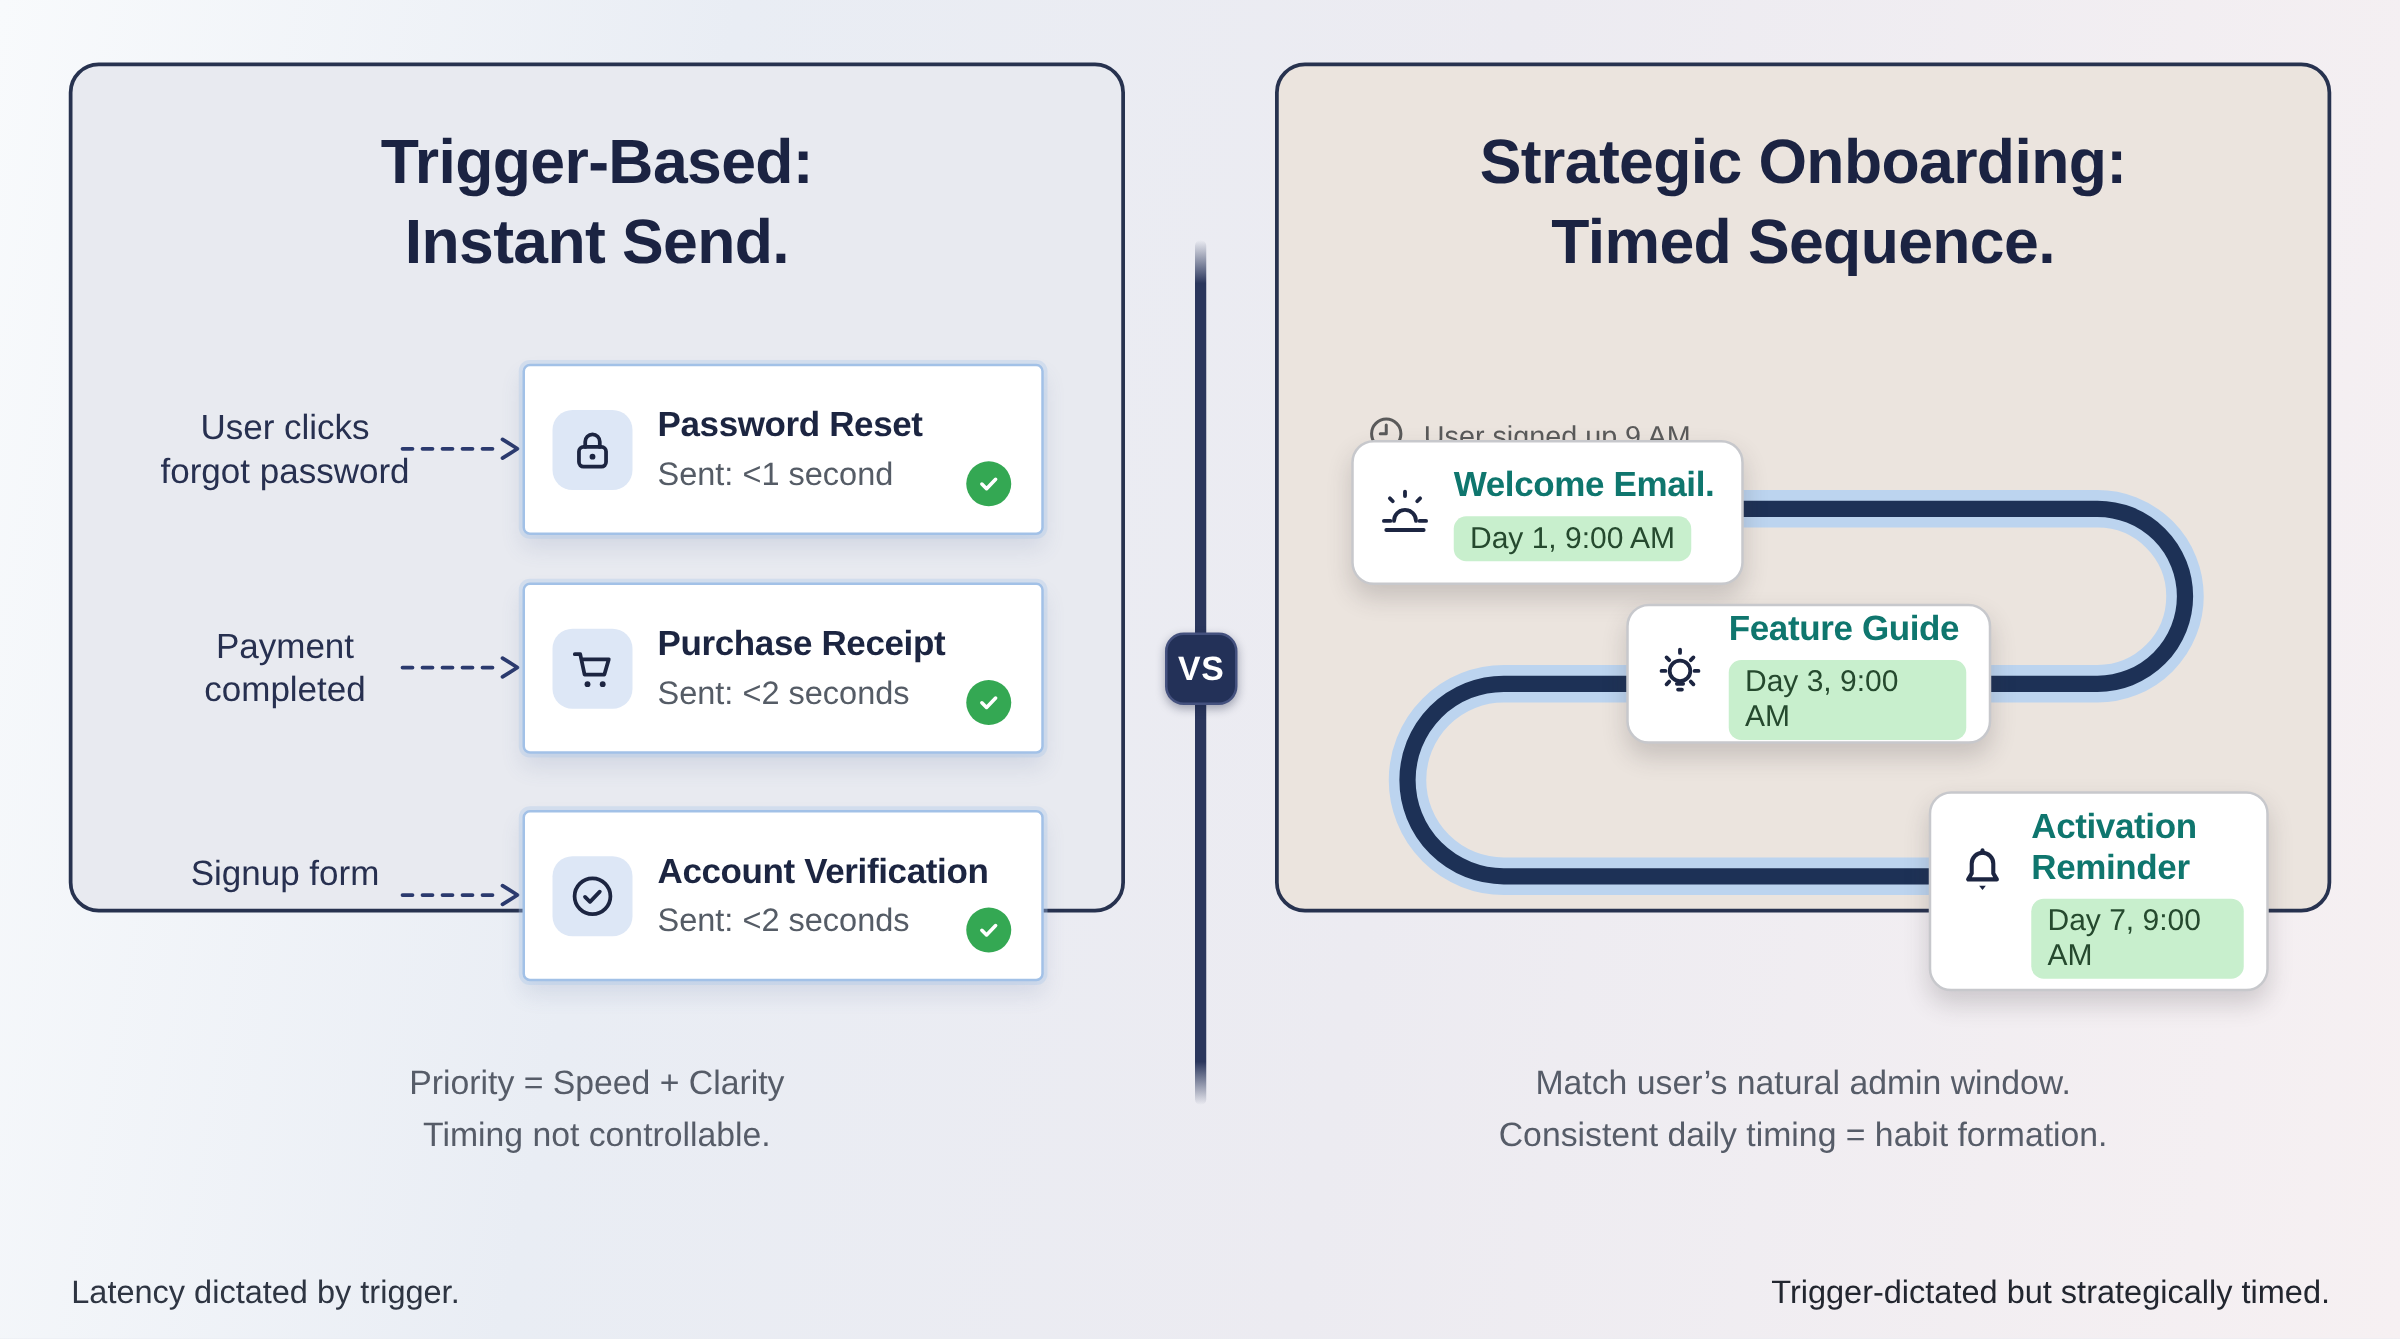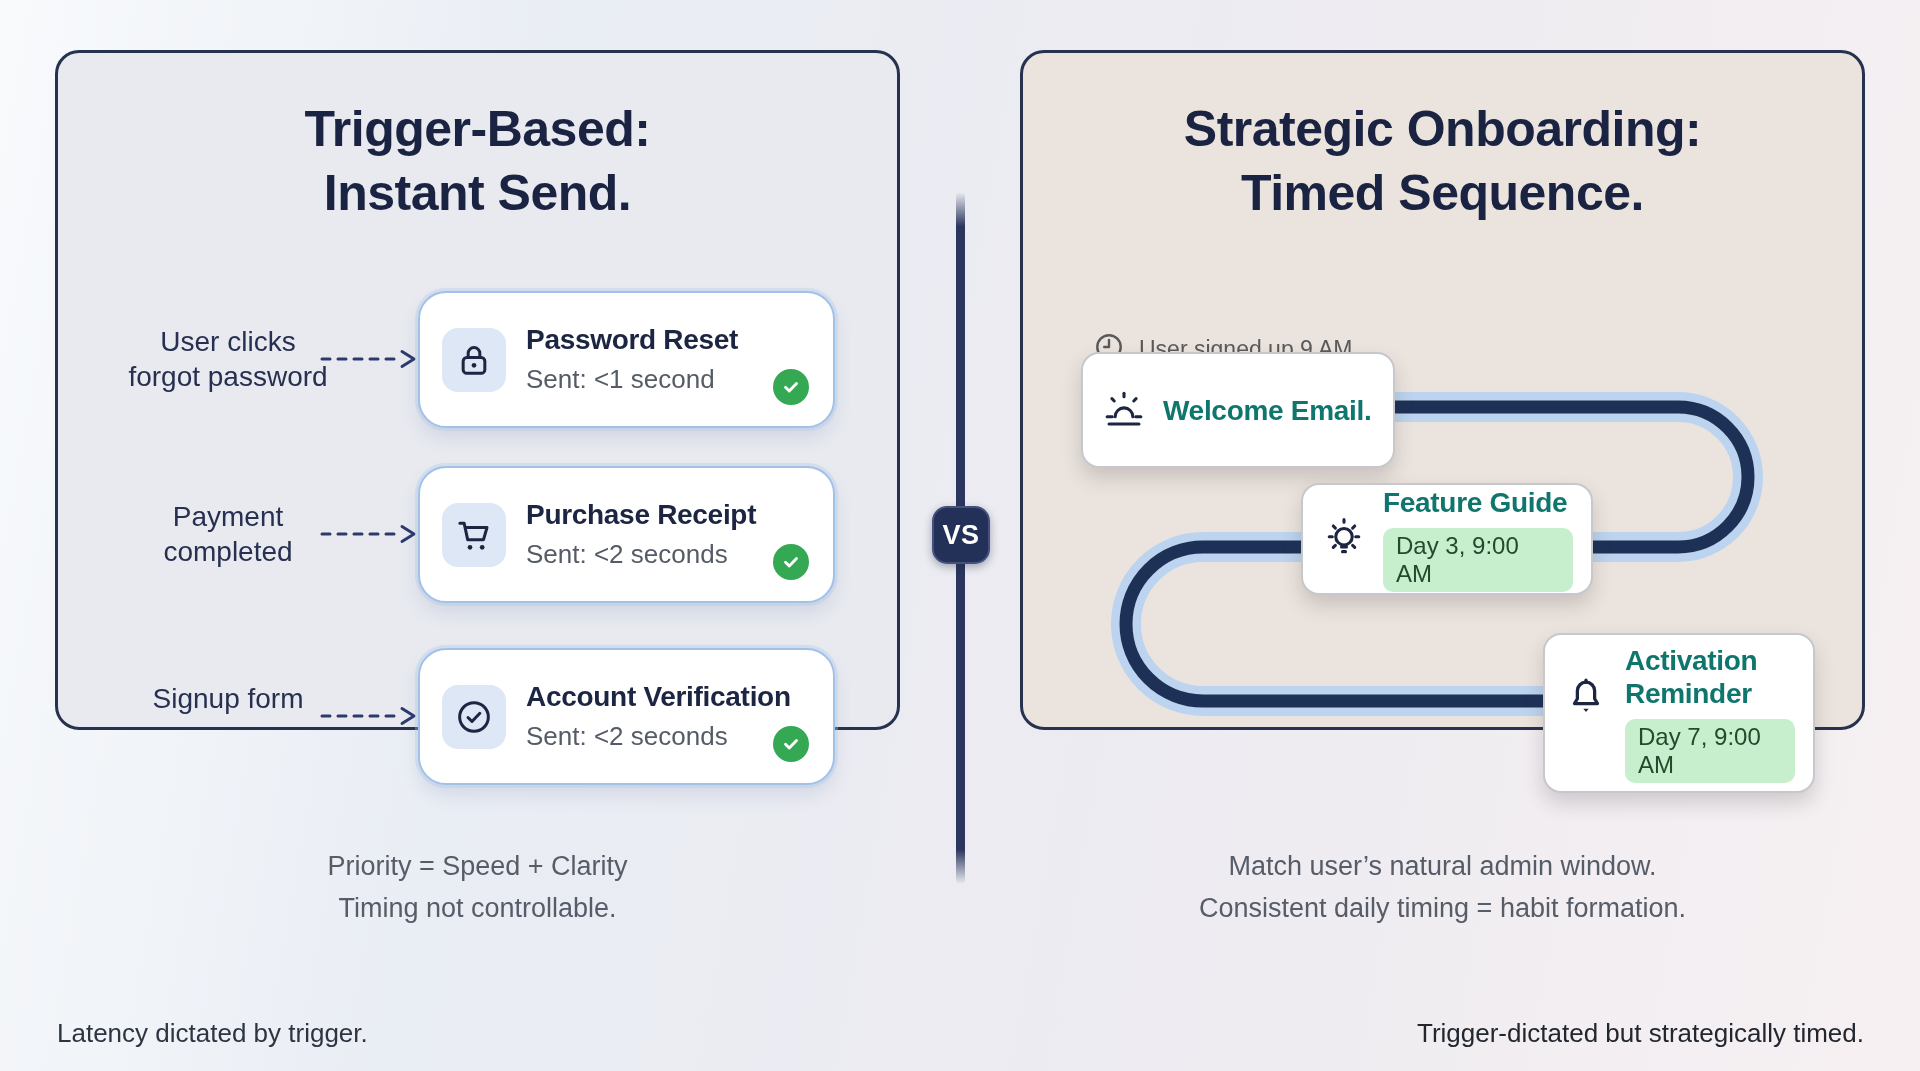--- a/index.html
+++ b/index.html
@@ -21,21 +21,21 @@
   
   .trigger-label{
     position:absolute;left:25px;width:290px;text-align:center;
     font-size:28px;line-height:35px;color:#273050;
   }
   .trigger-label.r1{top:271px}.trigger-label.r2{top:446px}.trigger-label.r3{top:628px}
   .dash-arrow{position:absolute;left:260px;width:104px;height:22px;}
   .dash-arrow.r1{top:295px}.dash-arrow.r2{top:470px}.dash-arrow.r3{top:652px}
   .send-card{
     position:absolute;left:360px;width:417px;height:137px;box-sizing:border-box;
-    background:#ffffff;border:2px solid #a2c1e7;border-radius:28px;
+    background:#ffffff;border:2px solid #a2c1e7;border-radius:6px;
     box-shadow:0 0 0 3px rgba(173,200,235,.35),0 10px 18px rgba(80,100,150,.14);
     display:flex;align-items:center;padding-left:22px;
   }
   .send-card.r1{top:238px}.send-card.r2{top:413px}.send-card.r3{top:595px}
   .icon-tile{
     width:64px;height:64px;border-radius:16px;background:#dde7f6;flex:0 0 auto;
     display:flex;align-items:center;justify-content:center;color:#1c2541;
   }
   .card-text{margin-left:20px;}
   .card-title{font-size:28px;font-weight:bold;color:#1c2541;letter-spacing:-0.3px;}
@@ -214,20 +214,21 @@
           <path d="M12 5.1V3.3"></path>
             <path d="M6.9 7.3 5.7 6.1"></path>
             <path d="M17.1 7.3l1.2-1.2"></path>
           <path d="M7.4 15.5a4.6 4.6 0 0 1 9.2 0"></path>
           <path d="M3.2 15.5h2.7M18.1 15.5h2.7"></path>
             <path d="M4.2 19.3h15.6"></path>
         </svg>
       </span>
       <div class="step-text">
         <div class="step-title">Welcome Email.</div>
+        <div><span class="step-badge">Day 1, 9:00 AM</span></div>
       </div>
     </div>
 
     <div class="step-card step2">
       <span class="step-icon">
         <svg width="46" height="46" viewBox="0 0 24 24" fill="none" stroke="currentColor" stroke-width="1.6" stroke-linecap="round" stroke-linejoin="round">
           <circle cx="12" cy="10.8" r="4.3"></circle>
           <path d="M10.7 16.2h2.6M11.2 18.6h1.6"></path>
           <path d="M12 3.3V1.9M5.9 10.8H4.3M19.7 10.8h-1.6M7.5 6.3 6.4 5.2M16.5 6.3l1.1-1.1M7.5 15.3l-1.1 1.1M16.5 15.3l1.1 1.1"></path>
         </svg>

